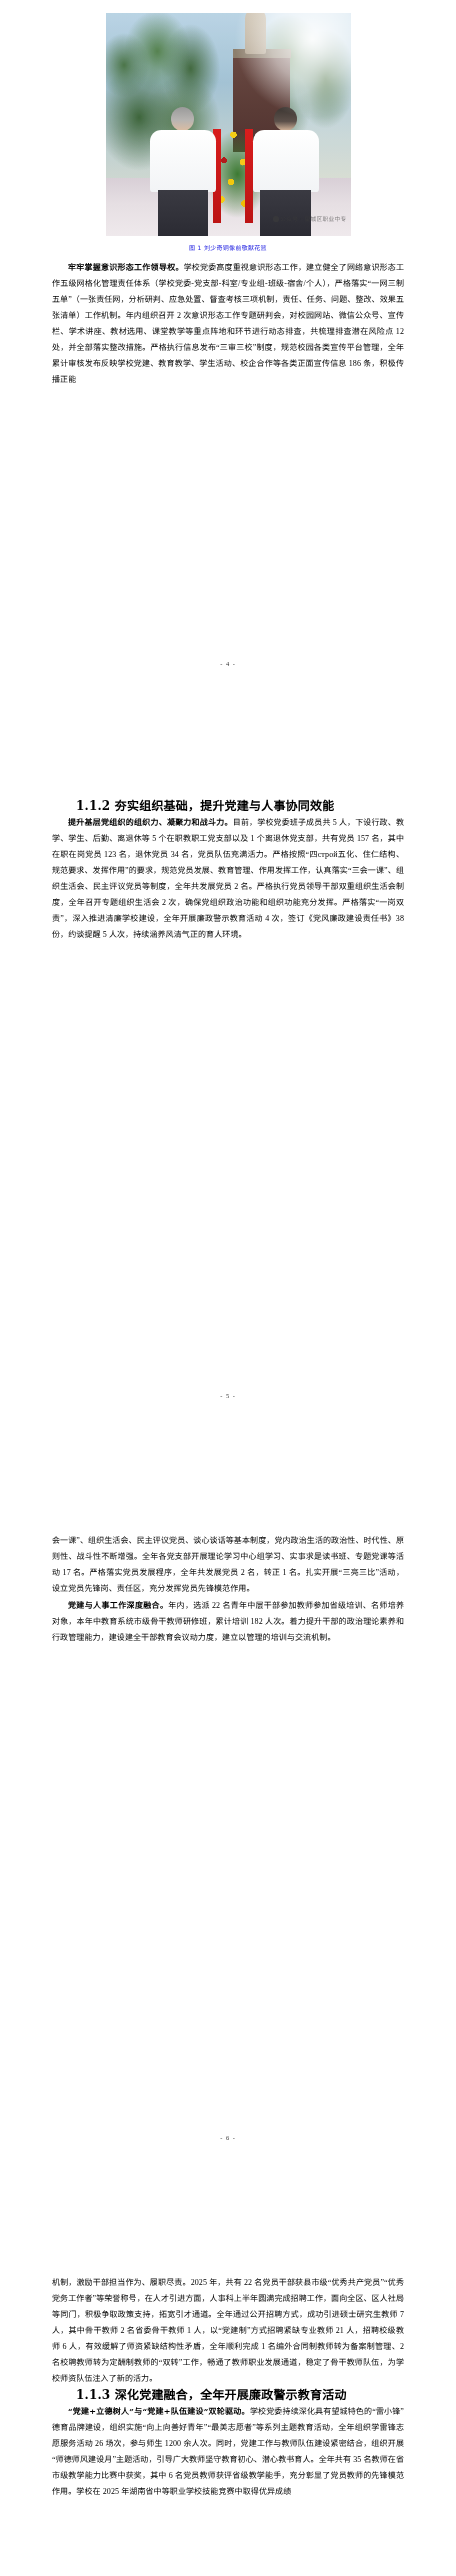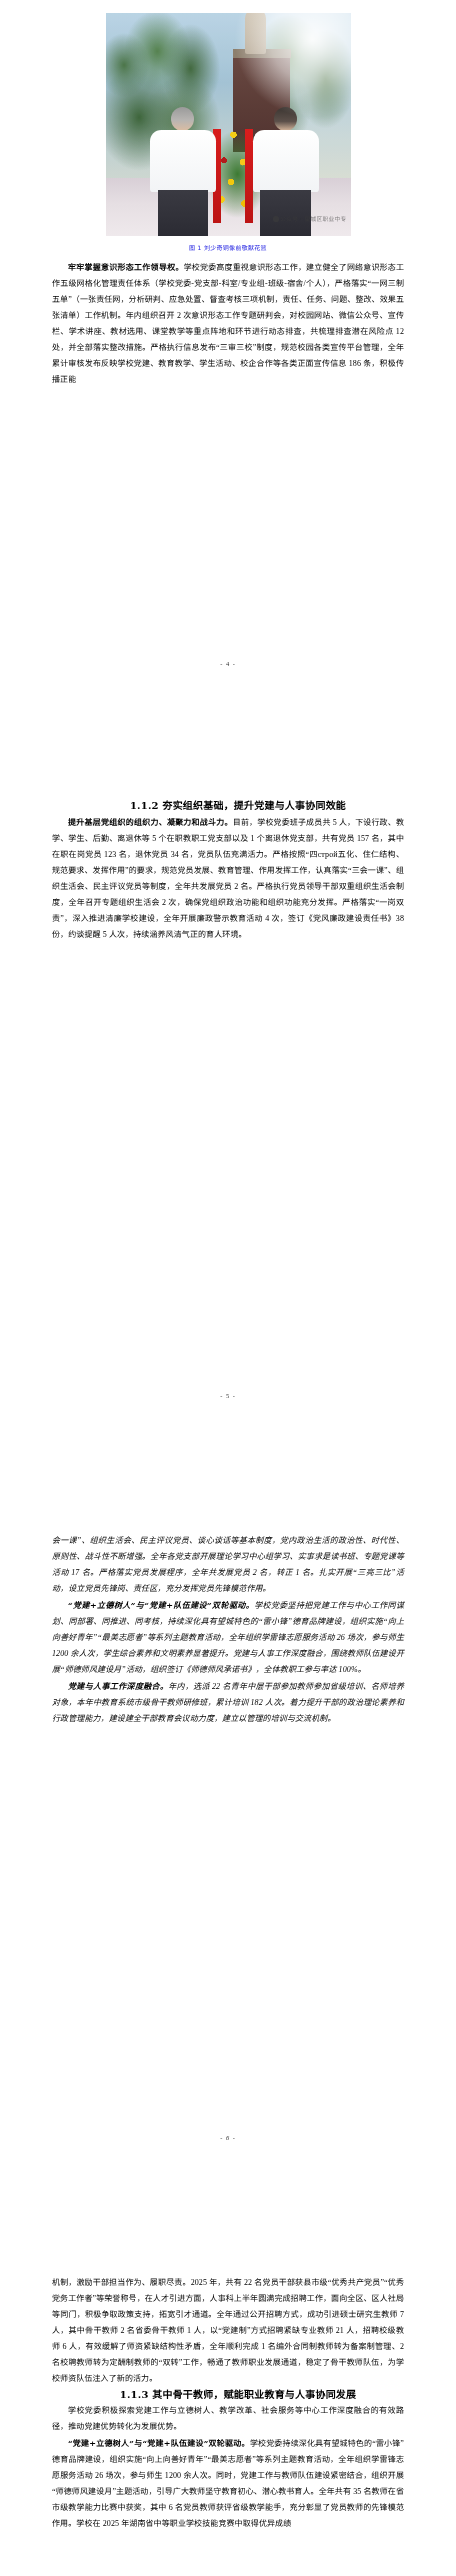--- a/index.html
+++ b/index.html
@@ -20,21 +20,21 @@
   .page {
     width: 456px;
     box-sizing: border-box;
     padding: 0 52px;
     position: relative;
     background: #fff;
   }
   
   .page-4 { height: 685px; padding-top: 13.4px; }
   .page-5 { height: 732px; padding-top: 113px; }
-  .page-6 { height: 742px; padding-top: 116px; font-style: italic; }
+  .page-6 { height: 742px; padding-top: 116px; }
   .page-7 { height: 762px; padding-top: 116px; }
 
   
   .figure {
     margin: 0 auto;
     width: 245px;
   }
   .photo {
     width: 245px;
     height: 223px;
@@ -163,28 +163,27 @@
     text-indent: 2em;
     margin: 0 0 0 0;
     letter-spacing: 0.1px;
   }
   p.body .lead {
     font-weight: bold;
     font-family: "DejaVu Serif", "Liberation Serif", serif;
     letter-spacing: 0.2px;
   }
   h3.heading {
-    font-size: 10px;
+    font-size: 12px;
     line-height: 16px;
     font-weight: bold;
     margin: 0;
     text-indent: 2em;
     letter-spacing: 0.2px;
     font-family: "DejaVu Serif", "Liberation Serif", serif;
-    text-align: center;
   }
   .folio {
     position: absolute;
     left: 0; right: 0;
     bottom: 18.5px;
     text-align: center;
     font-size: 6.4px;
     font-family: "Liberation Serif", serif;
     letter-spacing: 1px;
     color: #333;
@@ -237,33 +236,31 @@
     <p class="body"><span class="lead">提升基层党组织的组织力、凝聚力和战斗力。</span><span>目前，学校党委班子成员共 5 人，下设行政、教学、学生、后勤、离退休等 5 个在职教职工党支部以及 1 个离退休党支部，共有党员 157 名，其中在职在岗党员 123 名，退休党员 34 名，党员队伍充满活力。严格按照“四строй五化、住仁结构、规范要求、发挥作用”的要求，规范党员发展、教育管理、作用发挥工作，认真落实“三会一课”、组织生活会、民主评议党员等制度，全年共发展党员 2 名。严格执行党员领导干部双重组织生活会制度，全年召开专题组织生活会 2 次，确保党组织政治功能和组织功能充分发挥。严格落实“一岗双责”，深入推进清廉学校建设，全年开展廉政警示教育活动 4 次，签订《党风廉政建设责任书》38 份，约谈提醒 5 人次，持续涵养风清气正的育人环境。</span></p>
 
 
     <div class="folio">- 5 -</div>
   </section>
 
   <section class="page page-6">
 
     <p class="body" style="text-indent:0"><span>会一课”、组织生活会、民主评议党员、谈心谈话等基本制度，党内政治生活的政治性、时代性、原则性、战斗性不断增强。全年各党支部开展理论学习中心组学习、实事求是读书班、专题党课等活动 17 名。严格落实党员发展程序，全年共发展党员 2 名，转正 1 名。扎实开展“三亮三比”活动，设立党员先锋岗、责任区，充分发挥党员先锋模范作用。</span></p>
 
-    <p class="body"><span class="lead">“党建+立德树人”与“党建+队伍建设”双轮驱动。</span><span>学校党委坚持把党建工作与中心工作同谋划、同部署、同推进、同考核，持续深化具有望城特色的“雷小锋”德育品牌建设，组织实施“向上向善好青年”“最美志愿者”等系列主题教育活动，全年组织学雷锋志愿服务活动 26 场次，参与师生 1200 余人次，学生综合素养和文明素养显著提升。党建与人事工作深度融合，围绕教师队伍建设开展“师德师风建设月”活动，组织签订《师德师风承诺书》，全体教职工参与率达 100%。</span></p>
 
     <p class="body"><span class="lead">党建与人事工作深度融合。</span><span>年内，选派 22 名青年中层干部参加教师参加省级培训、名师培养对象，本年中教育系统市级骨干教师研修班，累计培训 182 人次。着力提升干部的政治理论素养和行政管理能力，建设建全干部教育会议动力度，建立以管理的培训与交流机制。</span></p>
 
     <div class="folio">- 6 -</div>
   </section>
 
   <section class="page page-7">
 
     <p class="body" style="text-indent:0"><span>机制，激励干部担当作为、履职尽责。2025 年，共有 22 名党员干部获县市级“优秀共产党员”“优秀党务工作者”等荣誉称号，在人才引进方面，人事科上半年圆满完成招聘工作，面向全区、区人社局等同门，积极争取政策支持，拓宽引才通道。全年通过公开招聘方式，成功引进硕士研究生教师 7 人，其中骨干教师 2 名省委骨干教师 1 人，以“党建制”方式招聘紧缺专业教师 21 人，招聘校级教师 6 人，有效缓解了师资紧缺结构性矛盾，全年顺利完成 1 名编外合同制教师转为备案制管理、2 名校聘教师转为定酬制教师的“双转”工作，畅通了教师职业发展通道，稳定了骨干教师队伍，为学校师资队伍注入了新的活力。</span></p>
 
-    <h3 class="heading">1.1.3 其中骨干教师，赋能职业教育与人事协同发展</h3>
-
-    <p class="body"><span>学校党委积极探索党建工作与立德树人、教学改革、社会服务等中心工作深度融合的有效路径，推动党建优势转化为发展优势。</span></p>
+    <h3 class="heading">1.1.3 深化党建融合，全年开展廉政警示教育活动</h3>
+
 
     <p class="body"><span class="lead">“党建+立德树人”与“党建+队伍建设”双轮驱动。</span><span>学校党委持续深化具有望城特色的“雷小锋”德育品牌建设，组织实施“向上向善好青年”“最美志愿者”等系列主题教育活动，全年组织学雷锋志愿服务活动 26 场次，参与师生 1200 余人次。同时，党建工作与教师队伍建设紧密结合，组织开展“师德师风建设月”主题活动，引导广大教师坚守教育初心、潜心教书育人。全年共有 35 名教师在省市级教学能力比赛中获奖，其中 6 名党员教师获评省级教学能手，充分彰显了党员教师的先锋模范作用。学校在 2025 年湖南省中等职业学校技能竞赛中取得优异成绩</span></p>
 
   </section>
 
 </div>
 
 
 </body></html>

